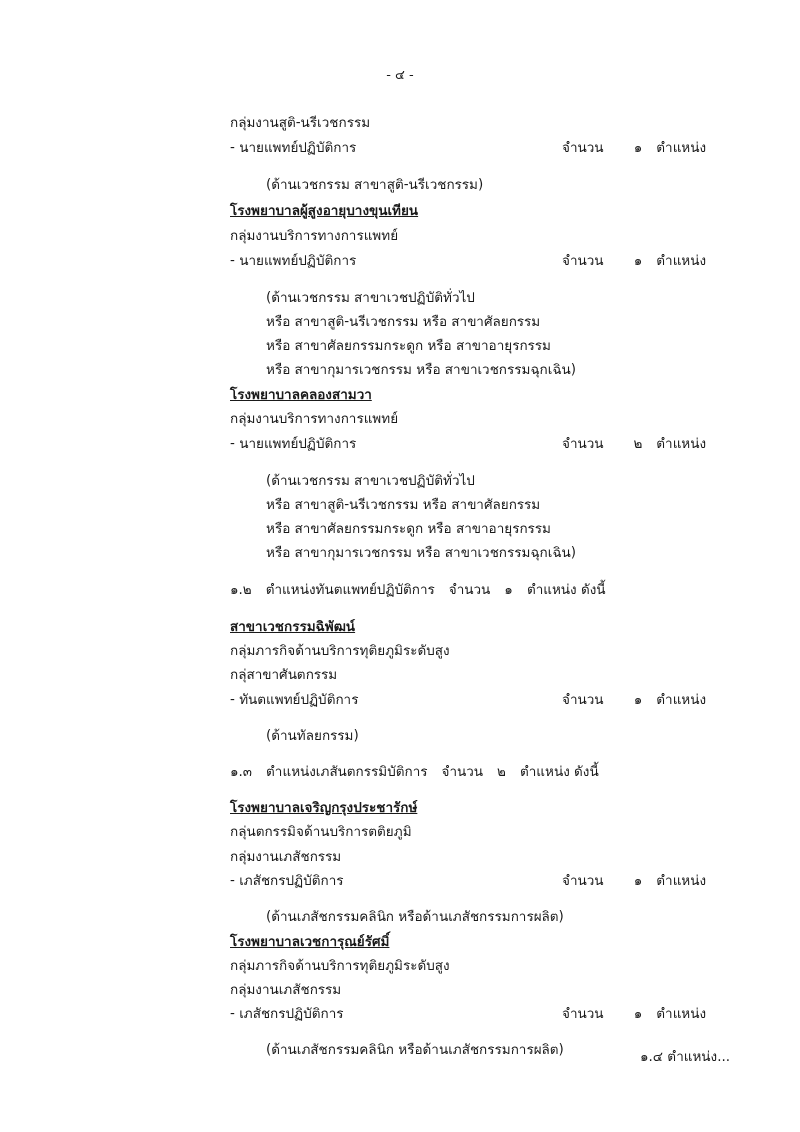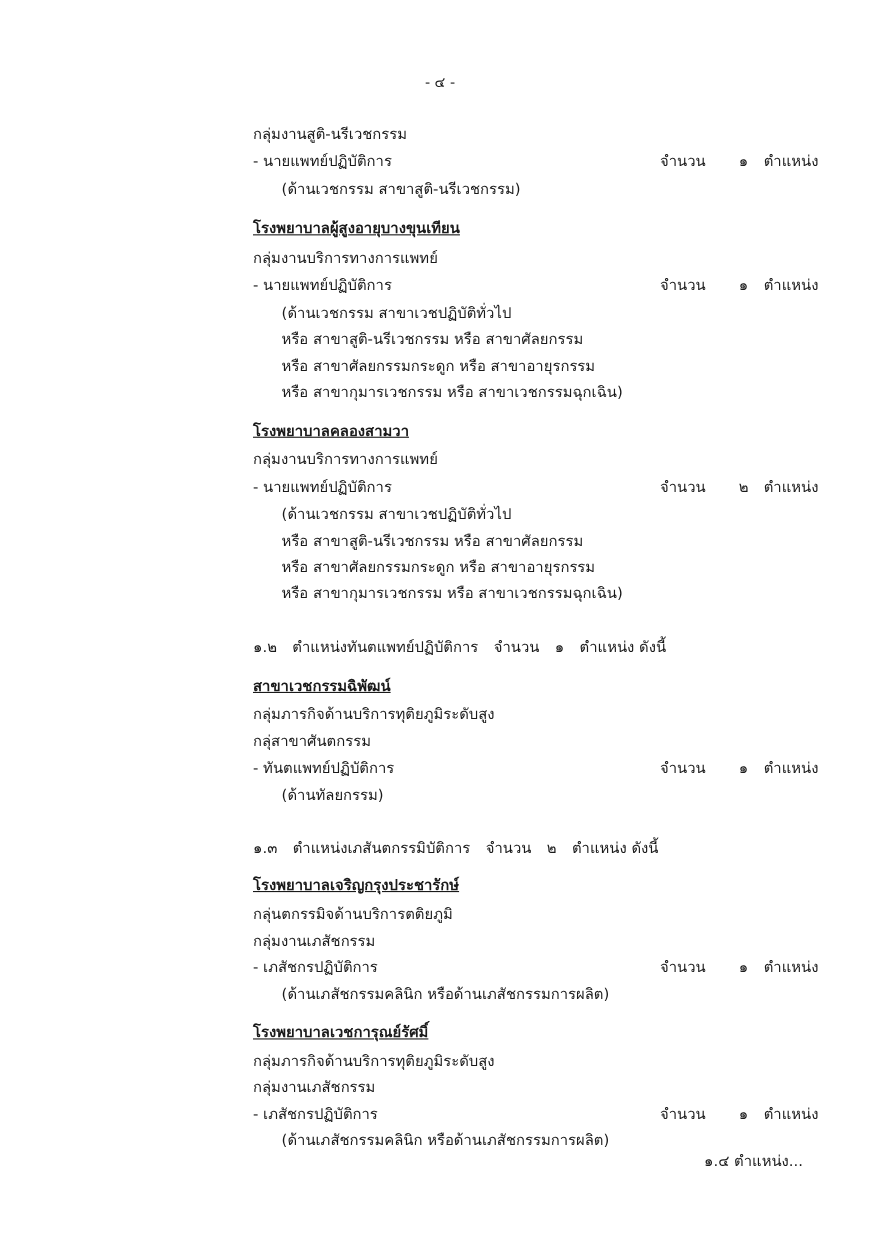--- a/index.html
+++ b/index.html
@@ -10,25 +10,25 @@
   }
   .page-num {
     position: absolute; top: 64px; left: 0; width: 800px; text-align: center;
     font-size: 13px;
   }
   .line {
     position: absolute; left: 230px; font-size: 13.5px; line-height: 20px;
     white-space: nowrap;
   }
   .bold { font-weight: normal; }
-  .u { text-decoration: underline; font-weight: bold; font-family: Liberation Mono, monospace; }
-  .indent { left: 256px; }
+  .u { text-decoration: underline; font-weight: bold; }
+  .indent { left: 266px; margin-top: 12px; }
   .dash { left: 230px; }
   .count {
-    position: absolute; left: 562px; font-size: 13.5px; line-height: 20px; white-space: nowrap; margin-left: 38px;
+    position: absolute; left: 562px; font-size: 13.5px; line-height: 20px; white-space: nowrap;
   }
   .count span { display: inline-block; }
   .c-lbl { width: 62px; }
   .c-num { width: 28px; text-align: center; }
   .sec {
     position: absolute; left: 230px; font-size: 13.5px; line-height: 20px; white-space: nowrap; text-align: right;
   }
   .sec span { display: inline-block; margin-right: 14px; }
   .cont {
     position: absolute; left: 640px; top: 1046px; font-size: 13.5px; line-height: 20px;

